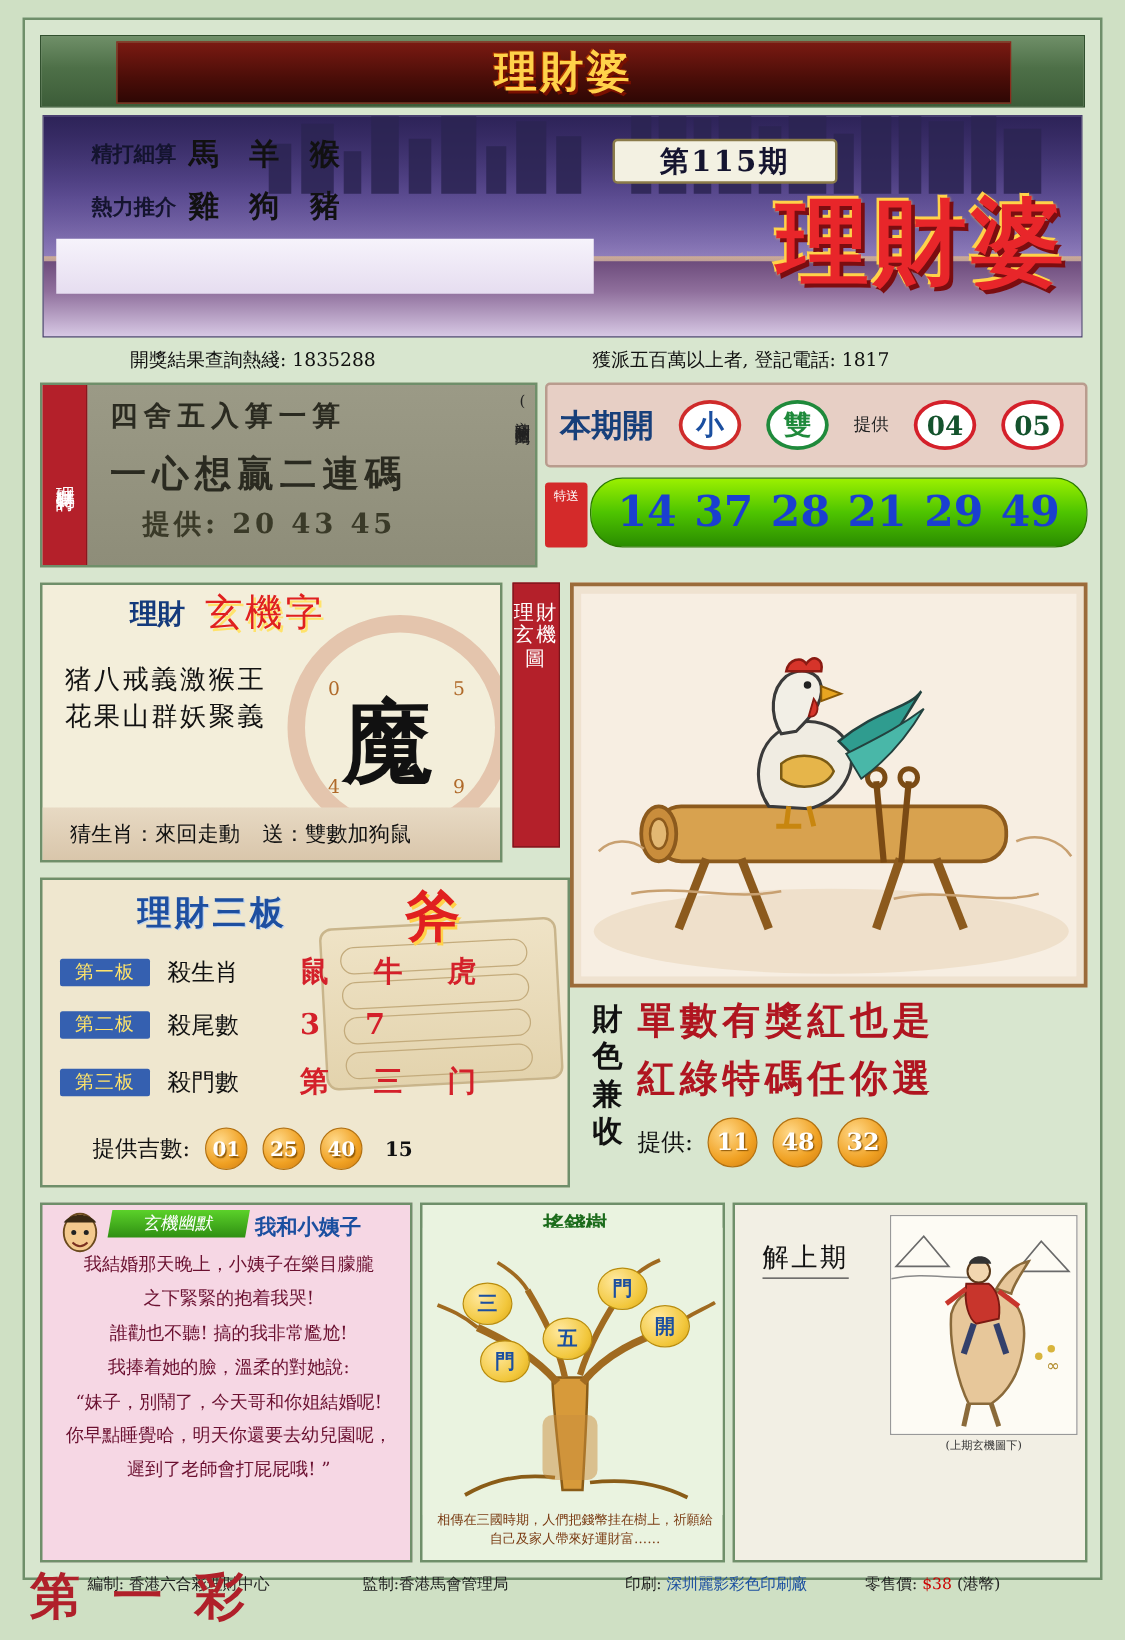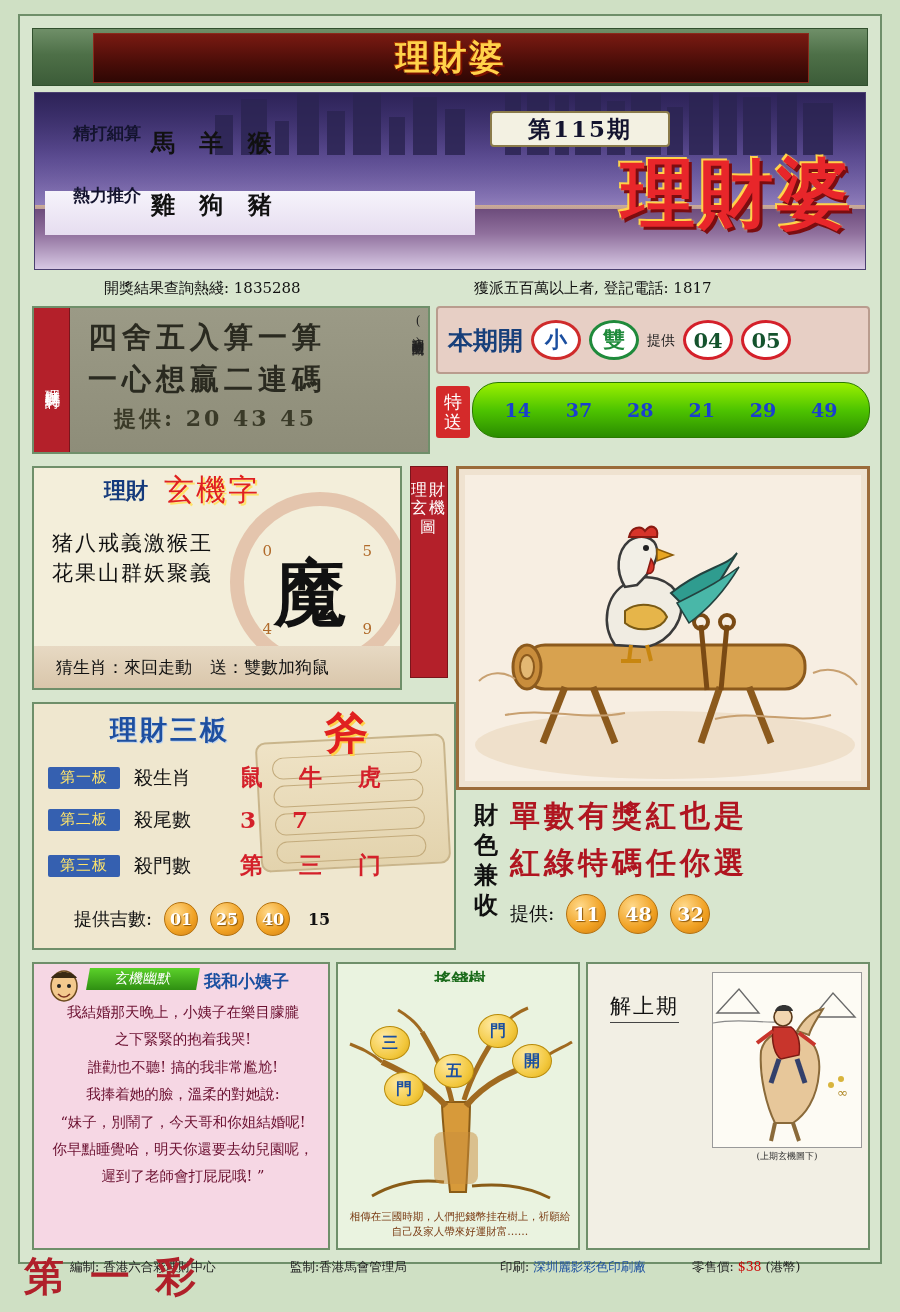--- a/index.html
+++ b/index.html
@@ -60,21 +60,21 @@
     background:linear-gradient(180deg,#6d4c7c 0%,#8f6f9c 40%,#d7c8e4 100%);
   }
   .banner-left { position:absolute; left:38px; top:14px; color:#1b1b3a; }
   .b-row { display:flex; align-items:center; gap:10px; margin-bottom:10px; }
   .b-lab {
     font-family:"DejaVu Serif","Liberation Serif",serif;
     font-size:17px; color:#14142f; font-weight:bold;
   }
   .b-zodiac {
     font-family:"DejaVu Serif","Liberation Serif",serif;
-    font-size:24px; font-weight:bold; color:#111; letter-spacing:8px;margin-top:20px;
+    font-size:24px; font-weight:bold; color:#111; letter-spacing:8px;
   }
   .period-box {
     position:absolute; left:455px; top:18px; width:180px; height:36px;
     background:#f3f1e2; border:2px solid #8a7b4a; border-radius:4px;
     display:flex; align-items:center; justify-content:center;
   }
   .period-box span {
     font-family:"DejaVu Serif","Liberation Serif",serif;
     font-size:23px; font-weight:bold; color:#14142f; letter-spacing:2px;
   }
@@ -117,34 +117,34 @@
   }
   .poem-body {
     flex:1; position:relative;
     background:linear-gradient(180deg,#9b9a86 0%,#8e8d79 100%);
   }
   .poem-line {
     font-family:"DejaVu Serif","Liberation Serif",serif;
     color:#2a2a20; font-weight:bold;
     letter-spacing:5px;
   }
-  .pl1 { position:absolute; left:18px; top:10px; font-size:29px; }
+  .pl1 { position:absolute; left:18px; top:10px; font-size:22px; }
   .pl2 { position:absolute; left:18px; top:52px; font-size:29px; }
   .pl3 { position:absolute; left:44px; top:96px; font-size:22px; letter-spacing:3px; color:#3a3a28;}
   .poem-note {
     position:absolute; right:4px; top:6px; width:22px;
     font-family:"DejaVu Serif","Liberation Serif",serif;
     font-size:12px; color:#222; line-height:1.1;
     writing-mode:vertical-rl; text-orientation:upright; letter-spacing:1px;
   }
   
   .open-wrap {
     position:absolute; left:436px; top:306px; width:434px; height:68px;
     background:#e7cfc5; border:2px solid #b99c8e; border-radius:4px;
-    display:flex; align-items:center; padding-left:10px; gap:8px;
+    display:flex; align-items:center; padding-left:10px; gap:20px;
   }
   .open-label {
     font-family:"DejaVu Serif","Liberation Serif",serif;
     font-size:25px; font-weight:bold; color:#173f7a;
   }
   .oval {
     width:50px; height:40px; border-radius:50%;
     border:3px solid #cf2b2b; background:#fff;
     display:flex; align-items:center; justify-content:center;
     font-family:"DejaVu Serif","Liberation Serif",serif;
@@ -157,32 +157,32 @@
     font-size:14px; color:#222; line-height:1.05; text-align:center;
   }
   
   .sp-wrap {
     position:absolute; left:436px; top:382px; width:434px; height:60px;
   }
   .sp-tag {
     position:absolute; left:0; top:4px; width:34px; height:52px;
     background:#d42a2a; color:#fff; border-radius:3px;
     font-family:"DejaVu Serif","Liberation Serif",serif;
-    font-size:18px; text-align:center; line-height:1.1; padding-top:6px;
+    font-size:10px; text-align:center; line-height:1.1; padding-top:6px;
   }
   .sp-bar {
     position:absolute; left:36px; top:0; width:398px; height:56px;
     background:linear-gradient(180deg,#9bf000 0%,#4ec400 50%,#2a8c00 100%);
     border-radius:26px; border:1px solid #2a7a00;
     display:flex; align-items:center; justify-content:space-around;
     padding:0 14px;
   }
   .sp-num {
     font-family:"DejaVu Serif","Liberation Serif",serif;
-    font-size:19px; font-weight:bold; color:#1a3fd0;
+    font-size:34px; font-weight:bold; color:#1a3fd0;
   }
   
   .xz-wrap {
     position:absolute; left:32px; top:466px; width:370px; height:224px;
     background:#f3eeda; border:2px solid #6f8f6a;
     overflow:hidden;
   }
   .xz-head {
     position:absolute; left:70px; top:8px;
     font-family:"DejaVu Serif","Liberation Serif",serif;

